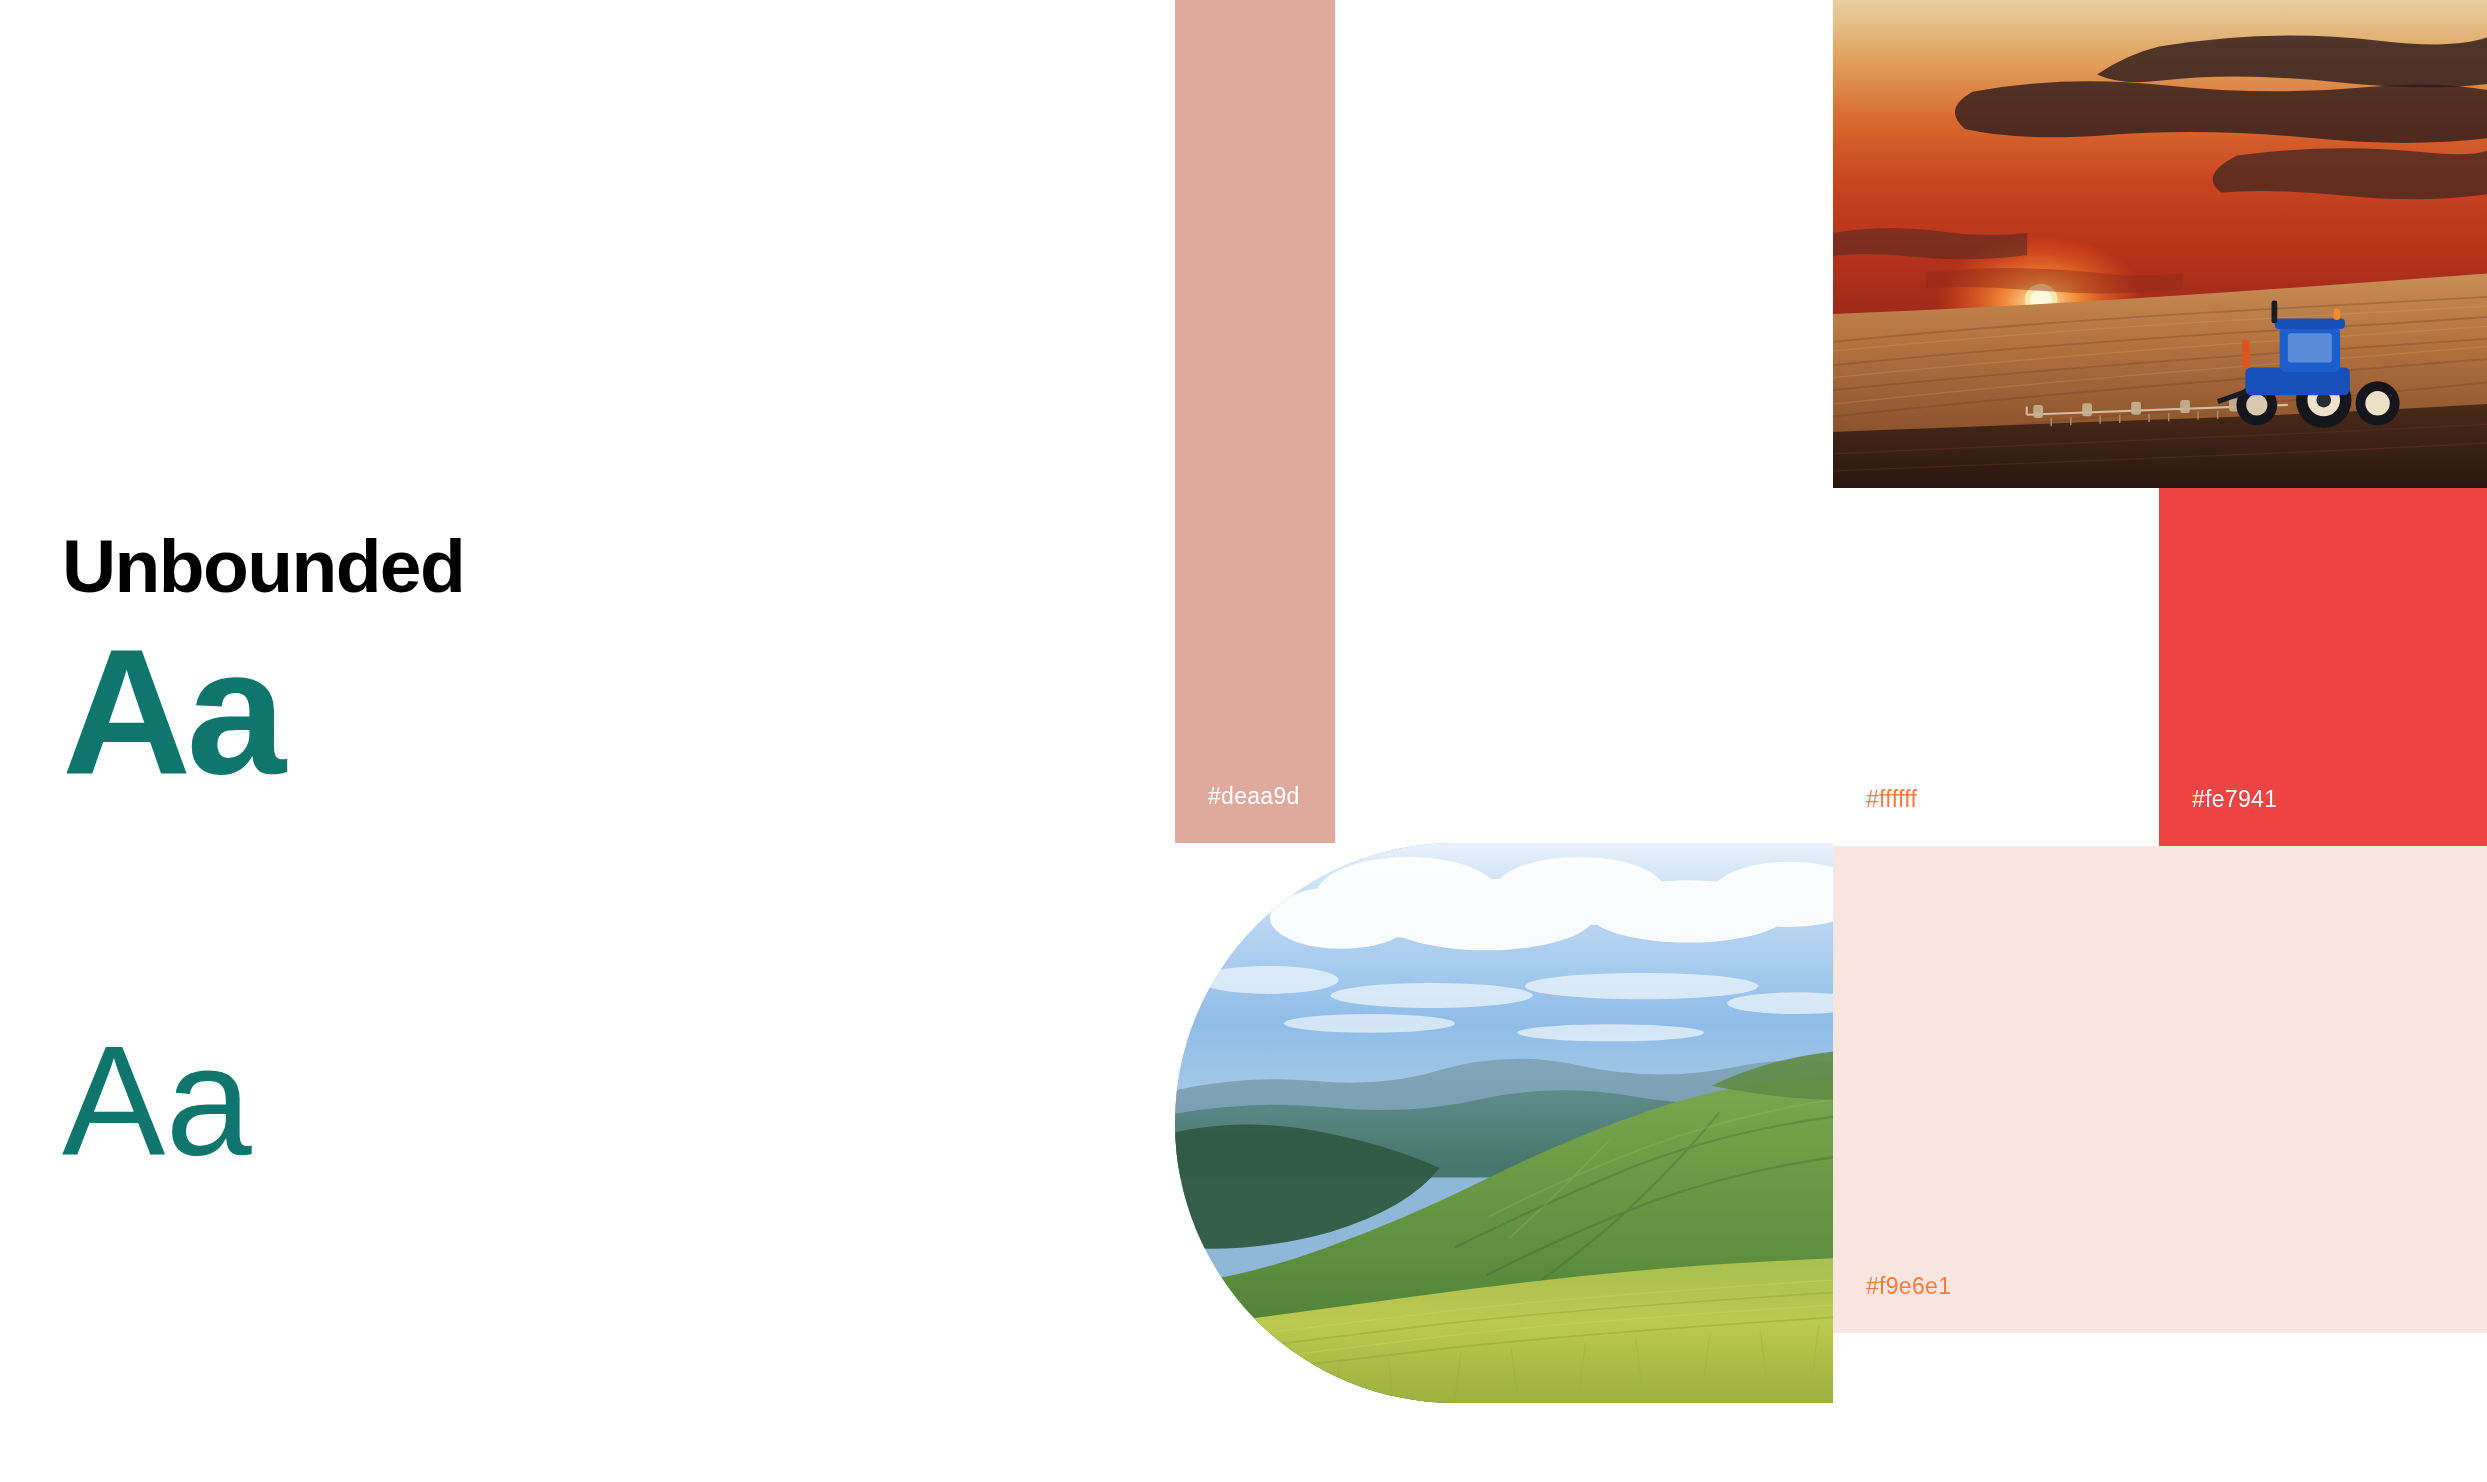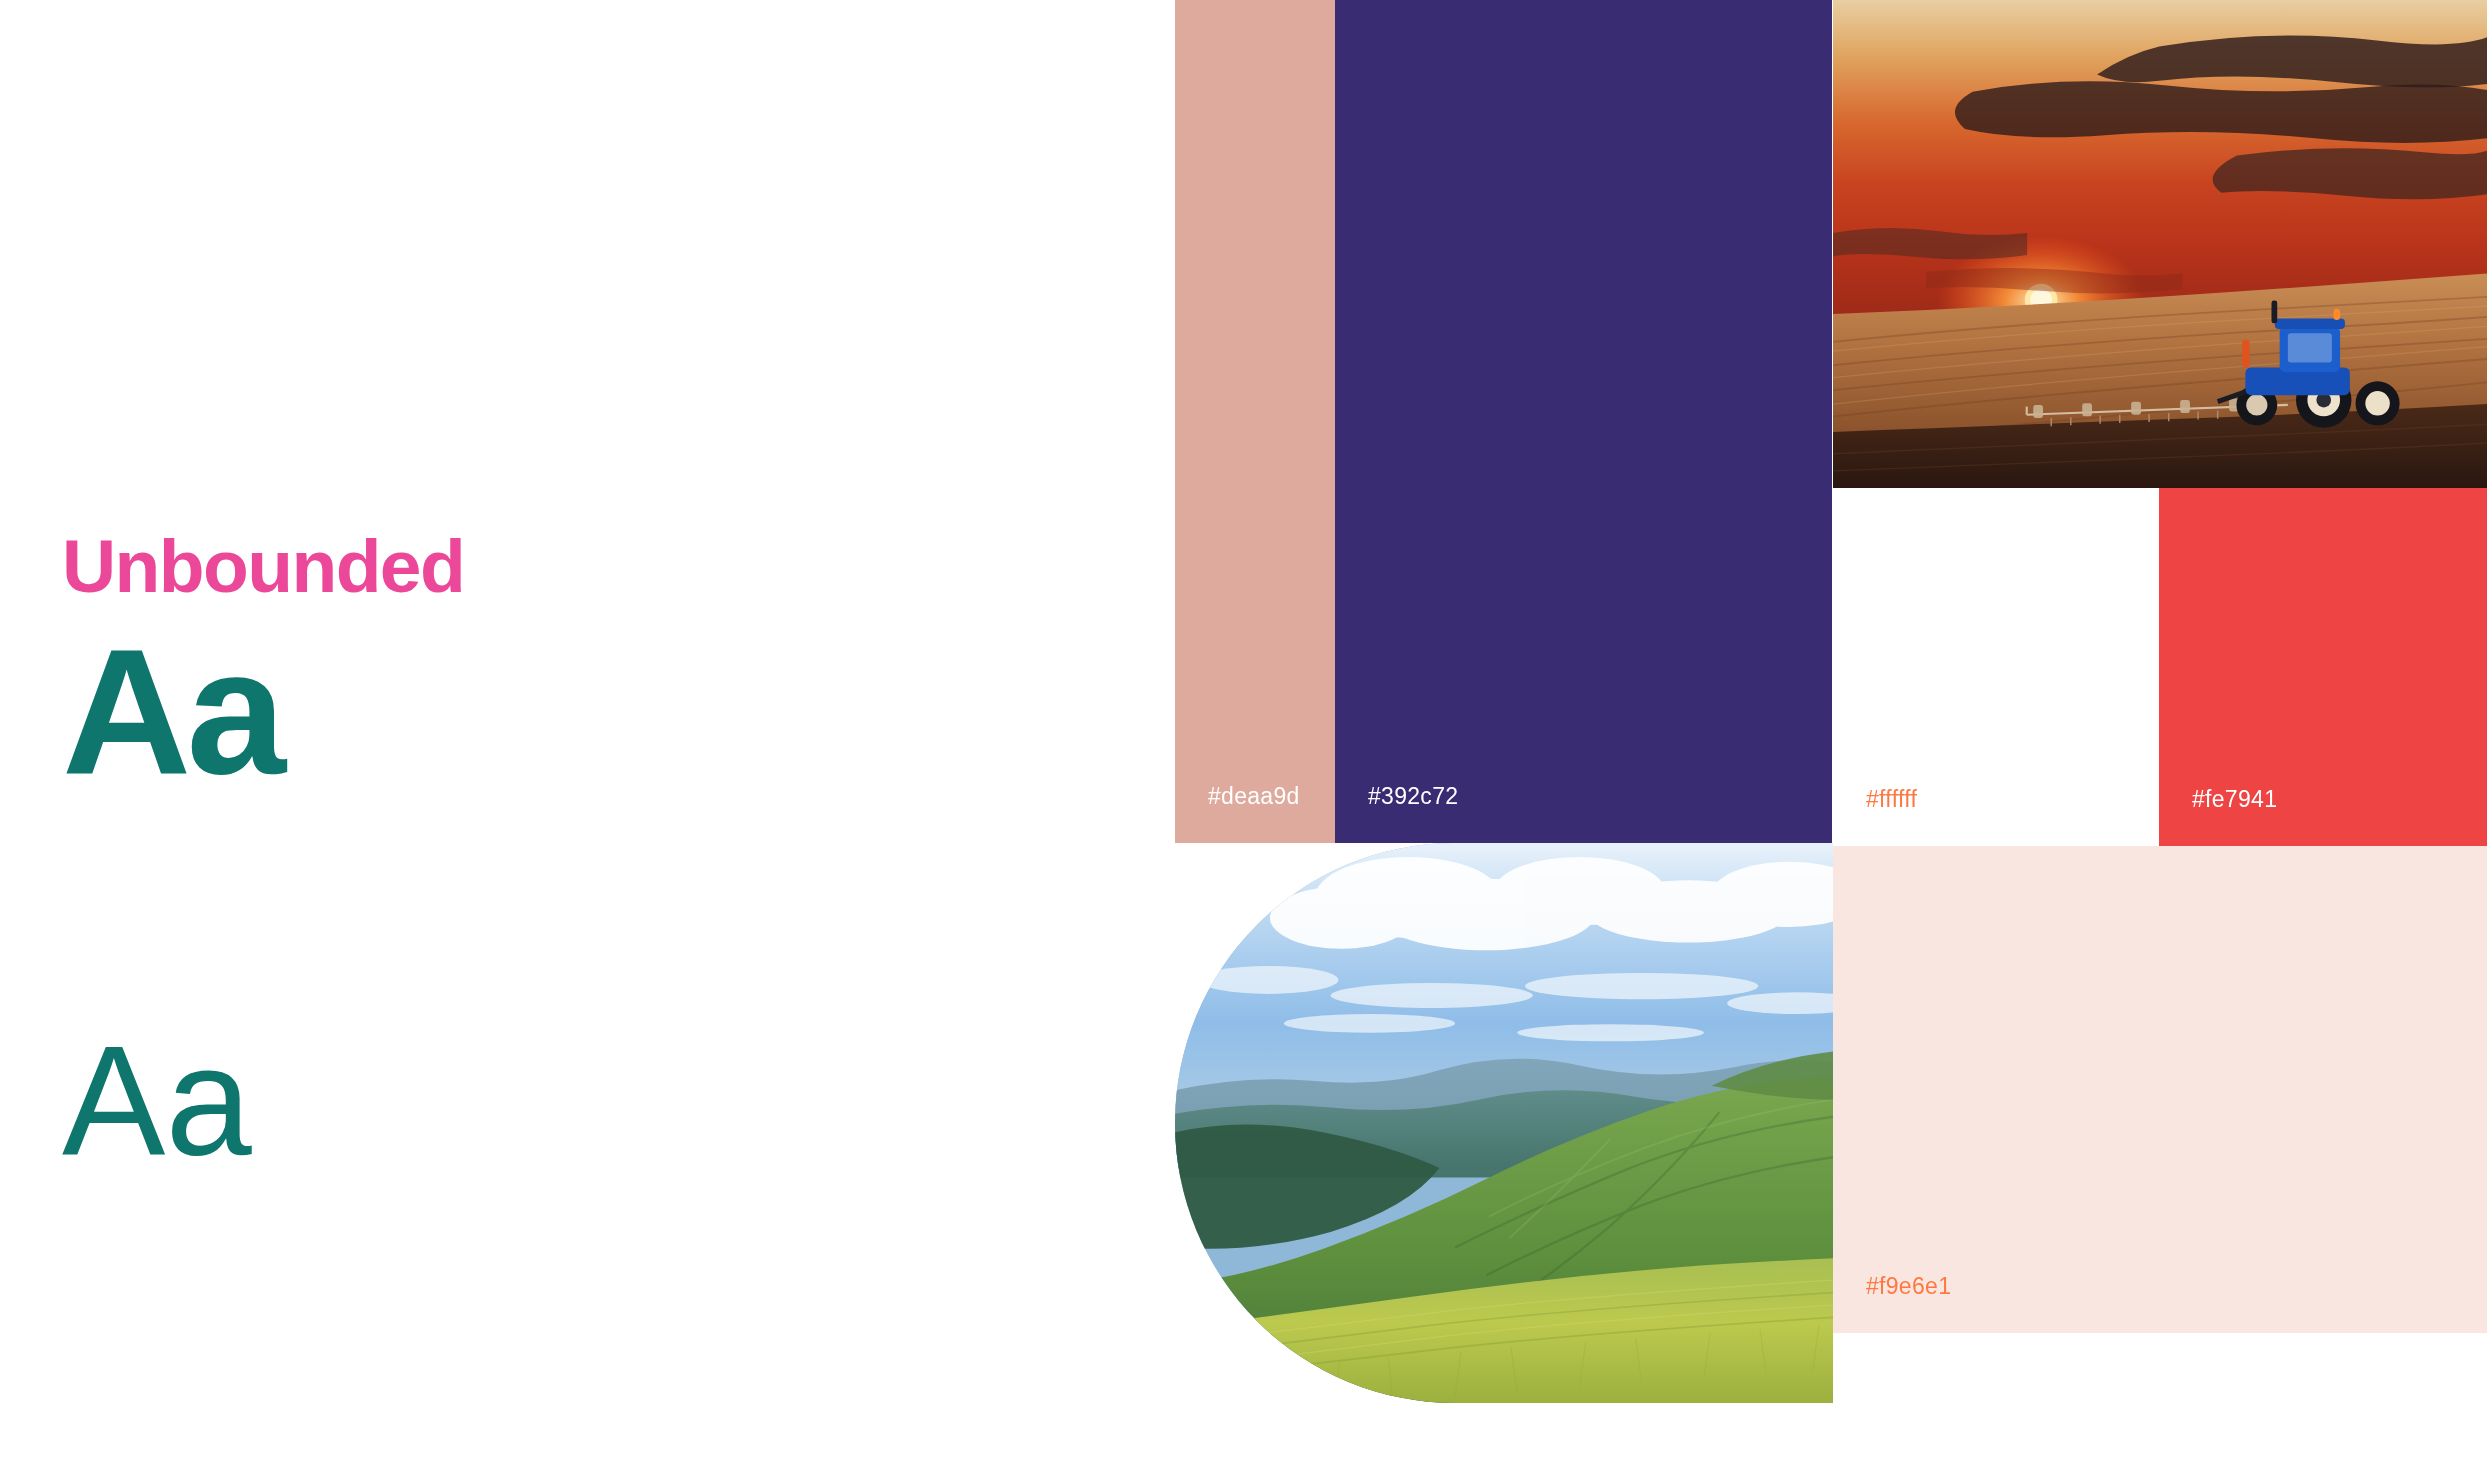--- a/index.html
+++ b/index.html
@@ -29,21 +29,21 @@
   #brand-header .label {
     font-size:34px;
     font-weight:700;
     color:#392c72;
     letter-spacing:-0.2px;
     white-space:nowrap;
   }
   #arrow-down-right-icon { display:block; width:36px; height:36px; }
 
   .specimen { position:absolute; left:62px; }
-  .specimen .font-name { color:#ec4899; white-space:nowrap; }
+  .specimen .font-name { color:#000000; white-space:nowrap; }
   .specimen .aa { color:#0f766e; white-space:nowrap; display:block; }
 
   #specimen-unbounded { top:529px; }
   #specimen-unbounded .font-name {
     font-size:75px;
     font-weight:700;
     letter-spacing:-1.6px;
     line-height:1;
   }
   #specimen-unbounded .aa {
@@ -163,23 +163,20 @@
   </div>
 
 </div>
 
 <div id="palette-grid">
 
   <div class="cell" id="swatch-rose">
     <span class="swatch-label">#deaa9d</span>
   </div>
 
-  <div class="cell" id="swatch-purple">
-    <span class="swatch-label">#392c72</span>
-  </div>
 
   <div class="cell" id="photo-tractor">
     <svg class="photo-svg" viewBox="0 0 842 628" preserveAspectRatio="xMidYMid slice">
       <defs>
         <linearGradient id="skyGrad" x1="0" y1="0" x2="0" y2="1">
           <stop offset="0%" stop-color="#e8cfa2"></stop>
           <stop offset="18%" stop-color="#e0a35f"></stop>
           <stop offset="38%" stop-color="#d8692f"></stop>
           <stop offset="58%" stop-color="#c8431f"></stop>
           <stop offset="78%" stop-color="#b8331a"></stop>

